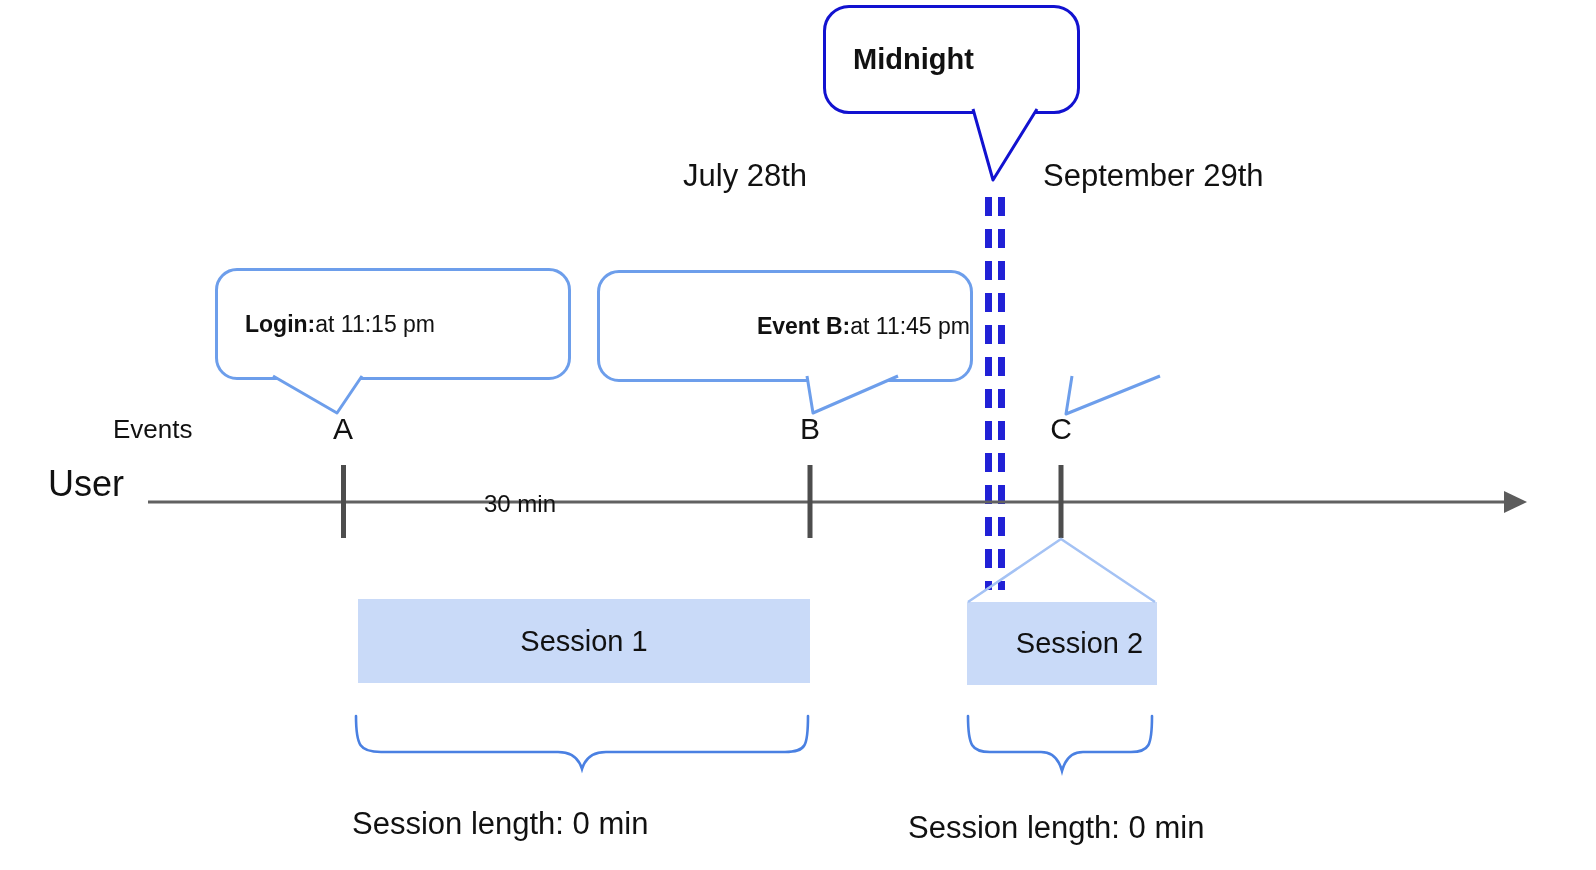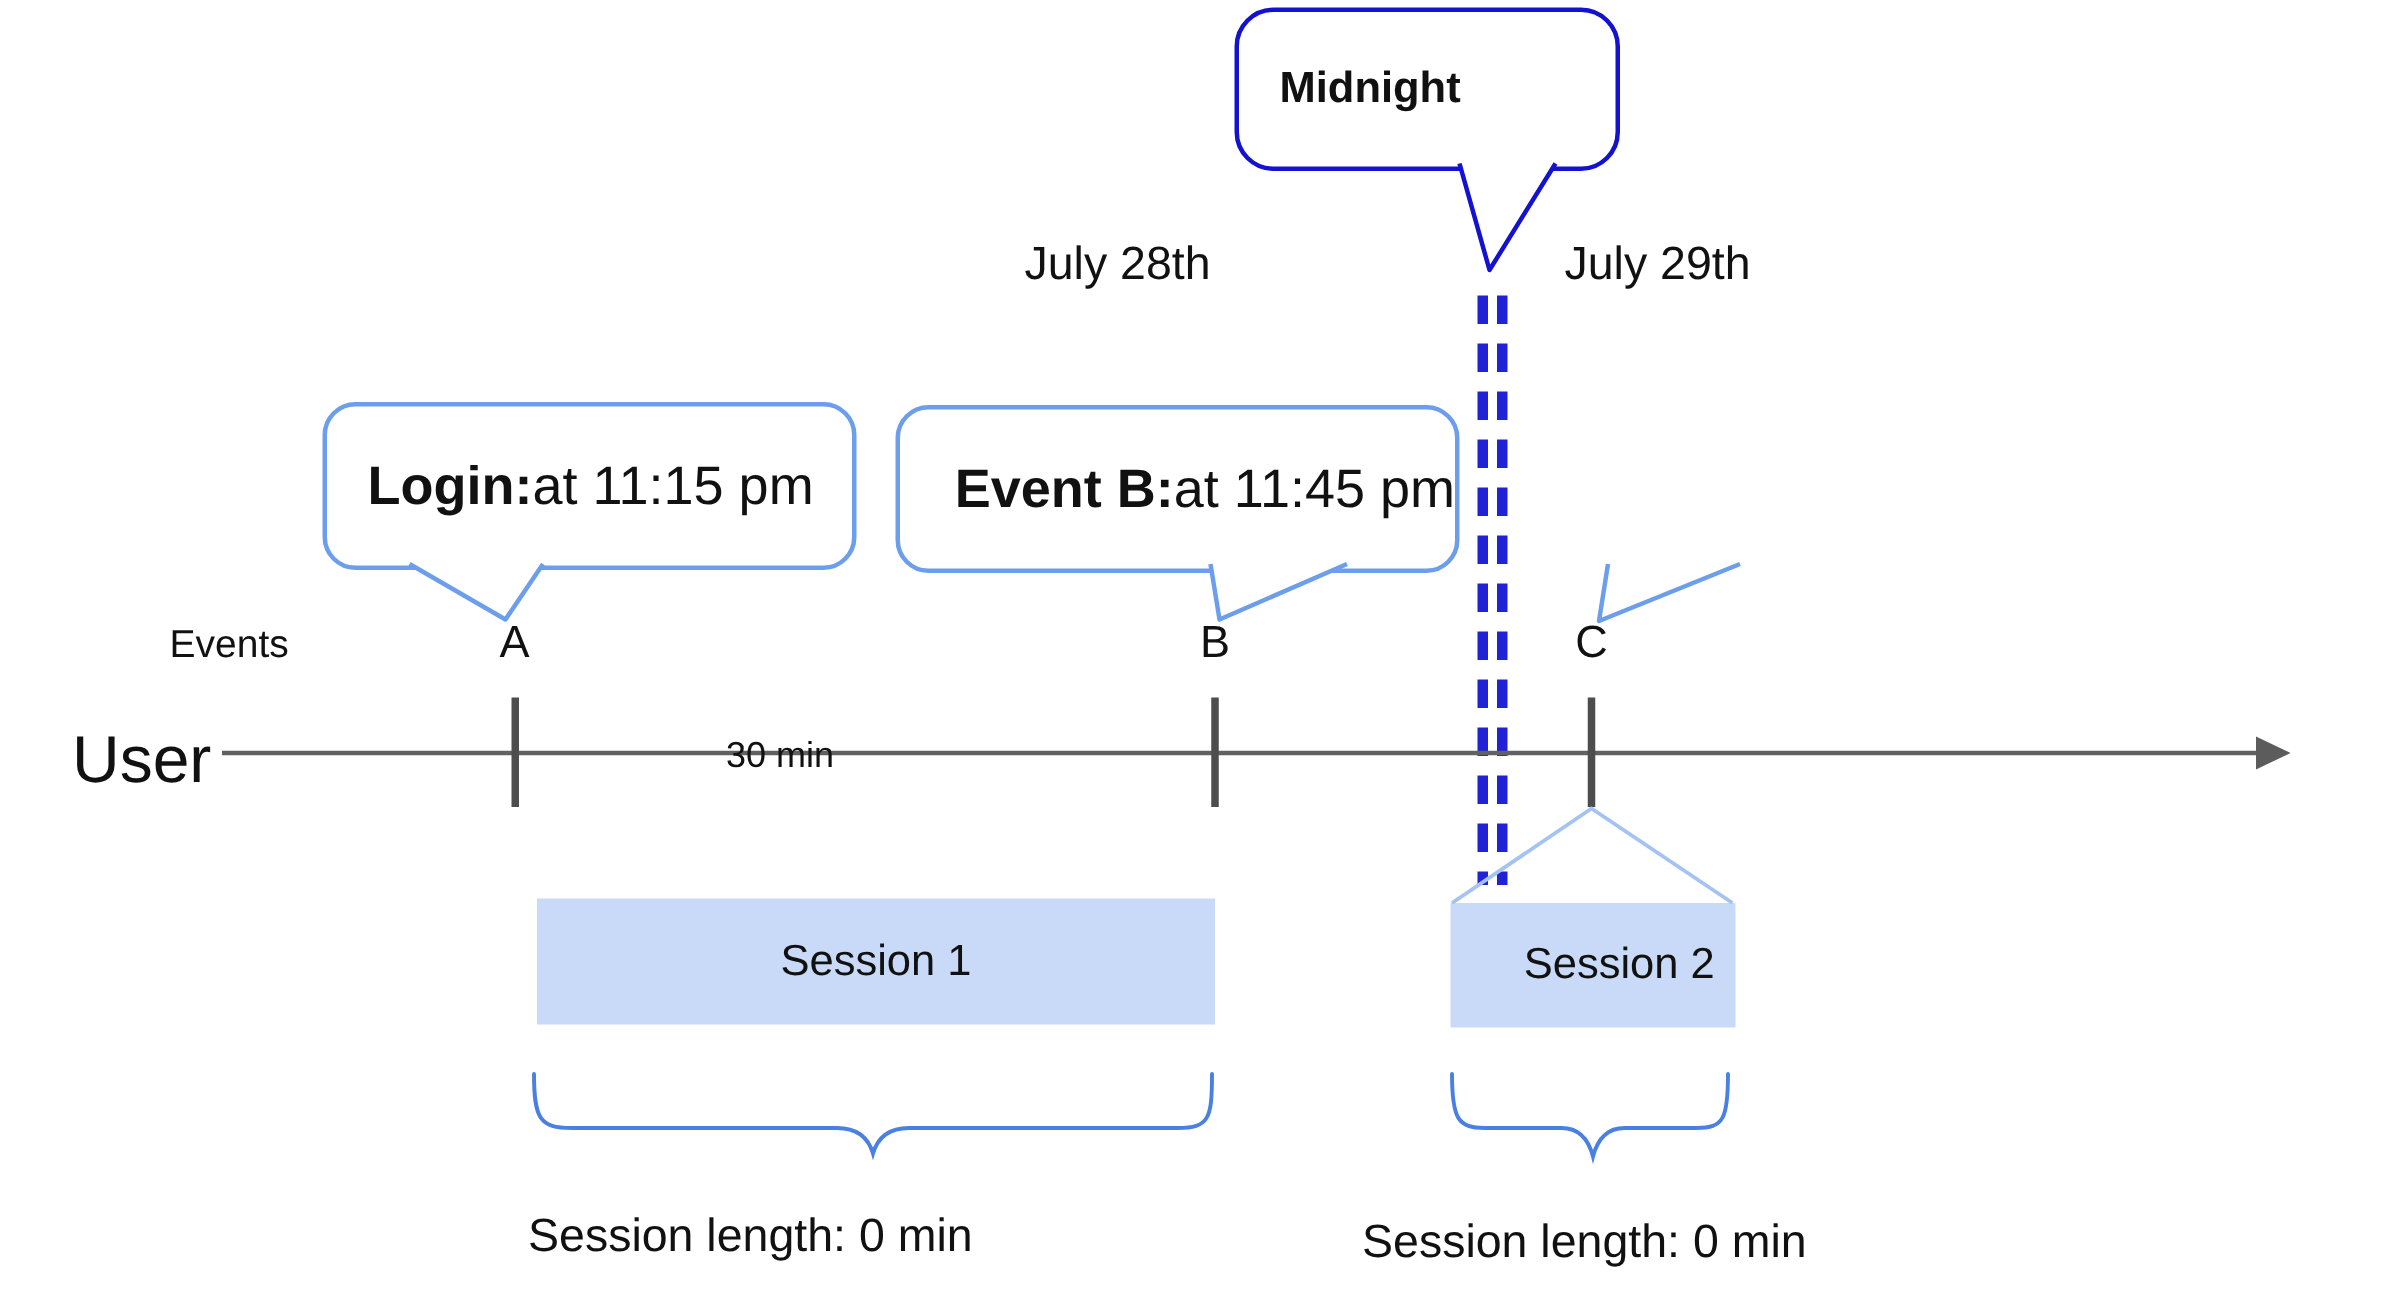--- a/index.html
+++ b/index.html
@@ -6,21 +6,21 @@
   .stage{
     position:relative;width:1596px;height:870px;background:#ffffff;
     font-family:"Liberation Sans","DejaVu Sans",sans-serif;
     color:#111;overflow:hidden;
   }
   .stage *{box-sizing:border-box;}
   
   .bubble{
     position:absolute;background:#fff;border:3px solid #6d9eeb;border-radius:22px;
     display:flex;align-items:center;justify-content:flex-start;
-    padding-left:27px;font-size:36px;z-index:1;white-space:nowrap;
+    padding-left:27px;font-size:23px;z-index:1;white-space:nowrap;
   }
   .bubble .b{font-weight:bold;}
   #svg-layer{position:absolute;left:0;top:0;z-index:5;pointer-events:none;}
   .lbl{position:absolute;z-index:10;white-space:nowrap;}
   .center{text-align:center;}
   
   #midnight-bubble{left:823px;top:5px;width:257px;height:109px;border-color:#1212d0;border-radius:26px;font-weight:bold;font-size:29px;}
   #login-bubble{left:215px;top:268px;width:356px;height:112px;}
   #eventb-bubble{left:597px;top:270px;width:376px;height:112px;justify-content:flex-end;}
   #logout-bubble{left:1017px;top:270px;width:362px;height:110px;}
@@ -31,21 +31,21 @@
   }
   #session1-box{left:358px;top:599px;width:452px;height:84px;}
   #session2-box{left:967px;top:602px;width:190px;height:83px;padding-left:35px;}
   
   #date-left{left:683px;top:158px;font-size:31px;}
   #date-right{left:1043px;top:158px;font-size:31px;}
   #events-label{left:113px;top:414px;font-size:26px;}
   #marker-a{left:303px;top:412px;width:80px;font-size:30px;}
   #marker-b{left:770px;top:412px;width:80px;font-size:30px;}
   #marker-c{left:1021px;top:412px;width:80px;font-size:30px;}
-  #user-label{left:48px;top:482px;font-size:44px;}
+  #user-label{left:48px;top:463px;font-size:36px;}
   #interval-label{left:455px;top:450px;width:130px;font-size:24px;margin-top:40px;}
   #length1-label{left:352px;top:806px;font-size:31px;}
   #length2-label{left:908px;top:810px;font-size:31px;}
 </style>
 </head>
 <body>
 
 <div class="stage">
 
   <div class="bubble" id="midnight-bubble">
@@ -87,21 +87,21 @@
     <path d="M807,376 L813,413 L898,376" fill="#ffffff" stroke="#6d9eeb" stroke-width="3" stroke-linejoin="round"></path>
     <path d="M1160,376 L1066,414 L1072,376" fill="#ffffff" stroke="#6d9eeb" stroke-width="3" stroke-linejoin="round"></path>
 
     <path d="M968,602 L1061,539 L1155,602" fill="none" stroke="#a4c2f4" stroke-width="2.5"></path>
 
     <path d="M356,716 C356,746 360,752 381,752 L558,752 Q577,752 582,769 Q587,752 606,752 L785,752 C806,752 808,746 808,716" fill="none" stroke="#4a80e2" stroke-width="2.6" stroke-linecap="round"></path>
     <path d="M968,716 C968,746 972,752 990,752 L1041,752 Q1057,752 1062,771 Q1067,752 1083,752 L1131,752 C1149,752 1152,746 1152,716" fill="none" stroke="#4a80e2" stroke-width="2.6" stroke-linecap="round"></path>
   </svg>
 
   <div class="lbl" id="date-left">July 28th</div>
-  <div class="lbl" id="date-right">July 29th</div>
+  <div class="lbl" id="date-right">September 29th</div>
 
   <div class="lbl" id="events-label">Events</div>
   <div class="lbl center" id="marker-a">A</div>
   <div class="lbl center" id="marker-b">B</div>
   <div class="lbl center" id="marker-c">C</div>
 
   <div class="lbl" id="user-label">User</div>
   <div class="lbl center" id="interval-label">30 min</div>
 
   <div class="lbl" id="length1-label">Session length: 0 min</div>

